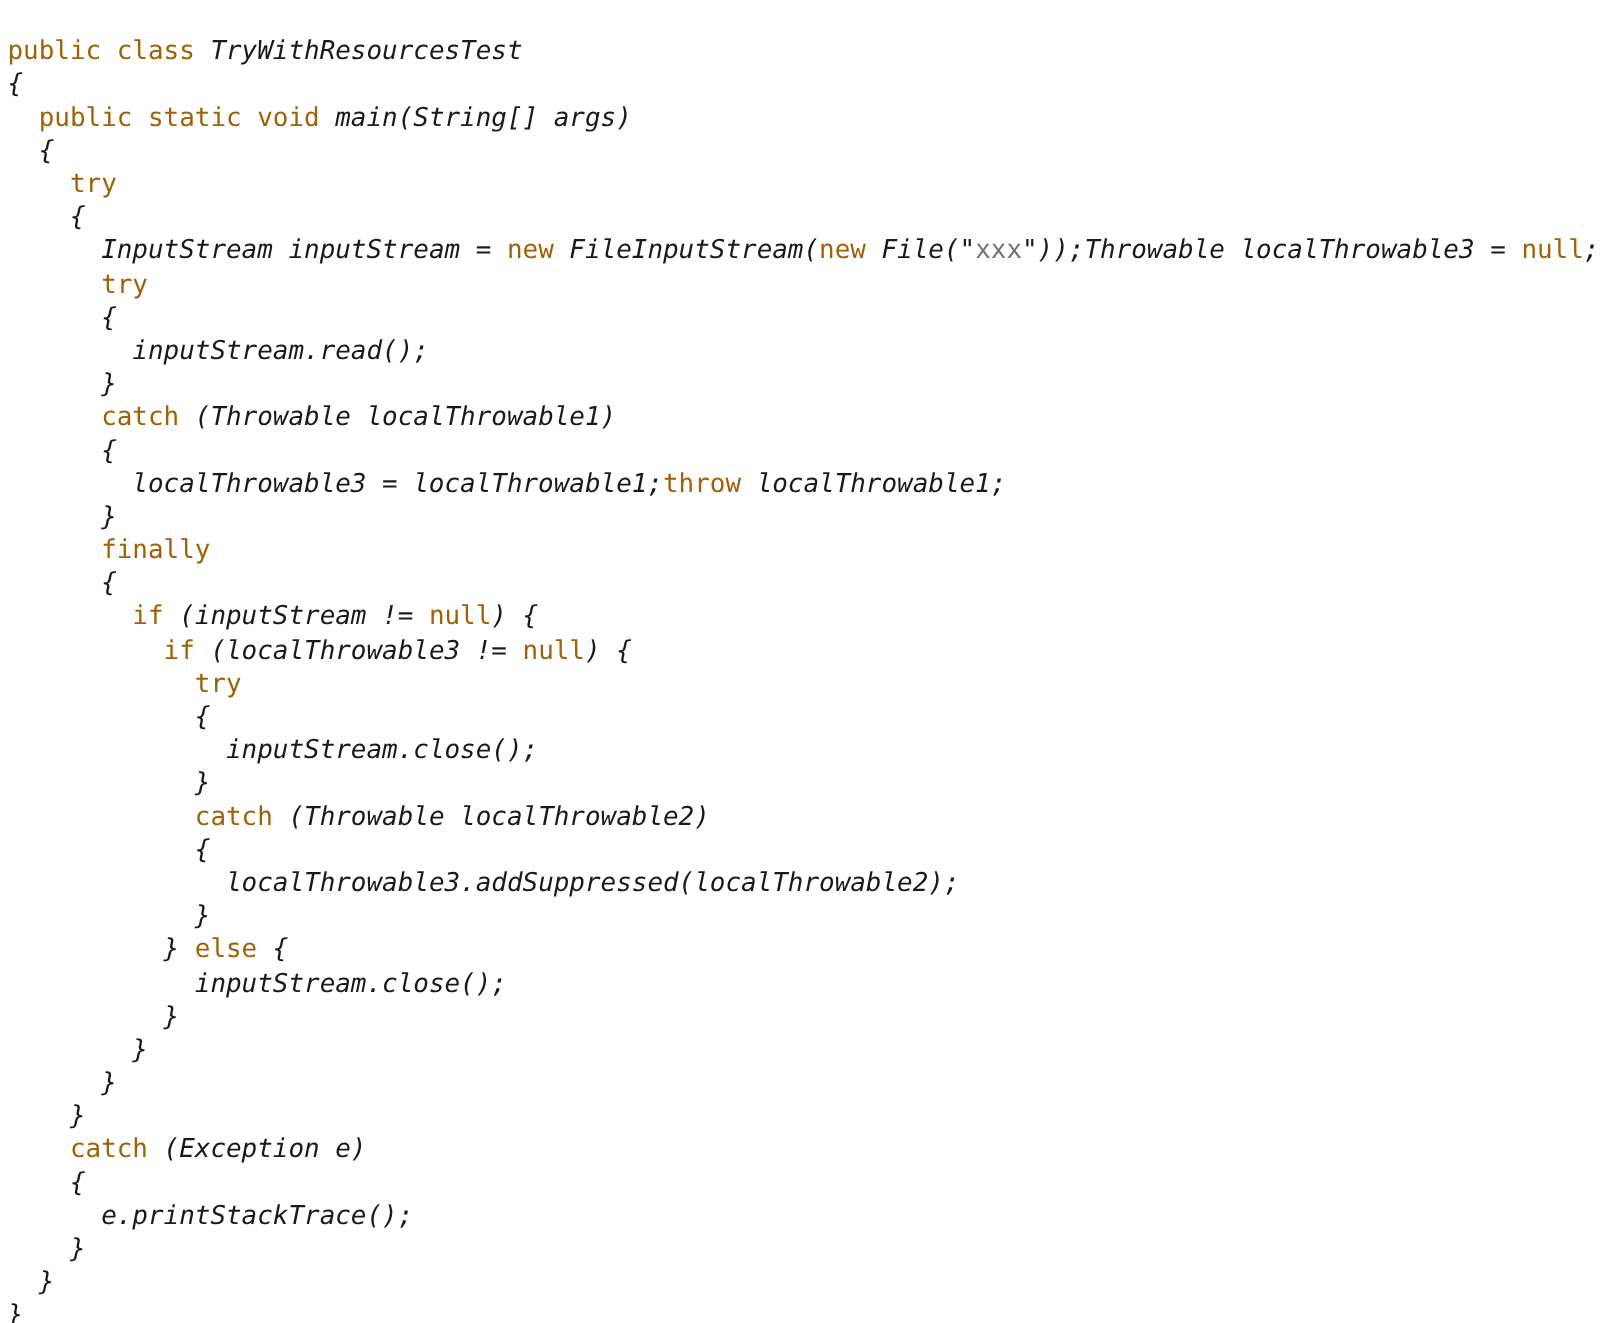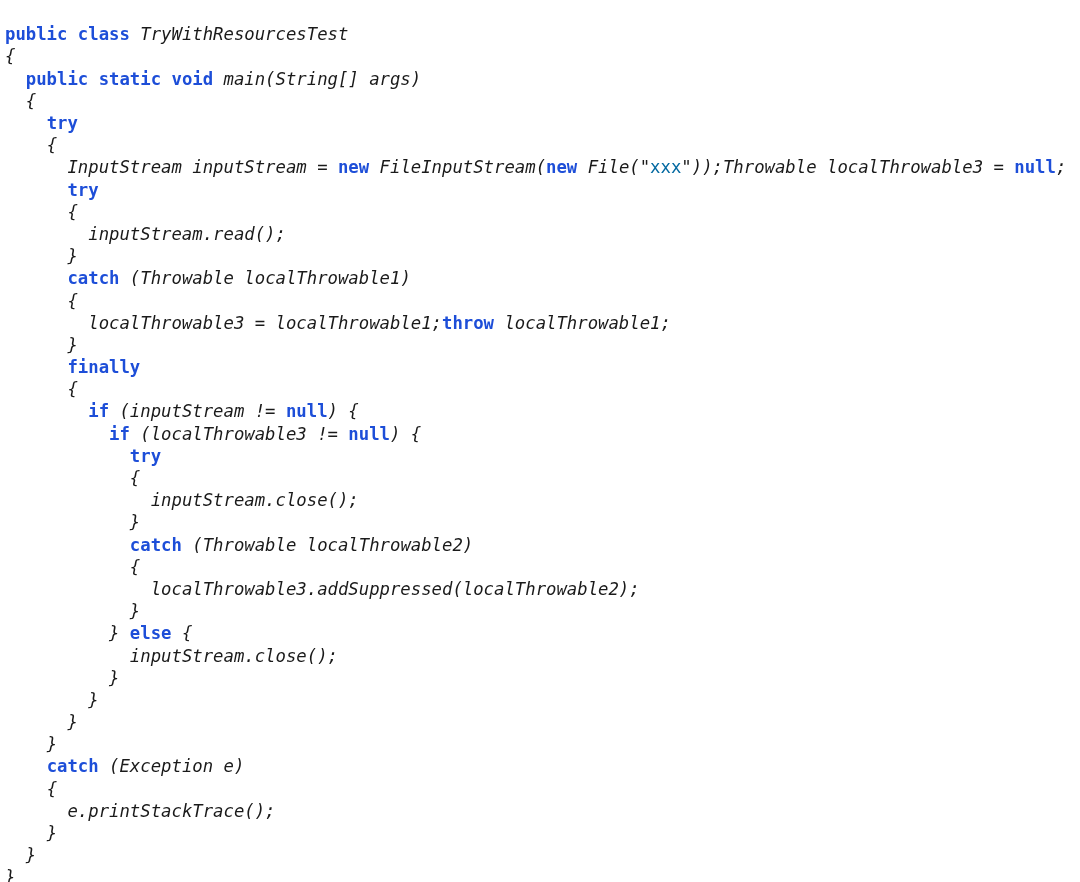--- a/index.html
+++ b/index.html
@@ -24,25 +24,25 @@
     white-space: pre;
     color: #1a1a1a;
     -webkit-font-smoothing: antialiased;
   }
   .ln {
     display: block;
     height: 22.2px;
     white-space: pre;
   }
   .kw {
-    color: #1d4ed8;
-    font-weight: bold;
+    color: #a16207;
+    font-weight: normal;
   }
   .str {
-    color: #0369a1;
+    color: #737373;
   }
   .pl {
     color: #1a1a1a;
     font-style: italic;
   }
 </style>
 </head>
 <body>
 
 <pre id="code-listing"><span class="ln"><span class="kw">public class</span><span class="pl"> TryWithResourcesTest</span></span><span class="ln"><span class="pl">{</span></span><span class="ln"><span>  </span><span class="kw">public static void</span><span class="pl"> main(String[] args)</span></span><span class="ln"><span>  </span><span class="pl">{</span></span><span class="ln"><span>    </span><span class="kw">try</span></span><span class="ln"><span>    </span><span class="pl">{</span></span><span class="ln"><span>      </span><span class="pl">InputStream inputStream = </span><span class="kw">new</span><span class="pl"> FileInputStream(</span><span class="kw">new</span><span class="pl"> File("</span><span class="str">xxx</span><span class="pl">"));Throwable localThrowable3 = </span><span class="kw">null</span><span class="pl">;</span></span><span class="ln"><span>      </span><span class="kw">try</span></span><span class="ln"><span>      </span><span class="pl">{</span></span><span class="ln"><span>        </span><span class="pl">inputStream.read();</span></span><span class="ln"><span>      </span><span class="pl">}</span></span><span class="ln"><span>      </span><span class="kw">catch</span><span class="pl"> (Throwable localThrowable1)</span></span><span class="ln"><span>      </span><span class="pl">{</span></span><span class="ln"><span>        </span><span class="pl">localThrowable3 = localThrowable1;</span><span class="kw">throw</span><span class="pl"> localThrowable1;</span></span><span class="ln"><span>      </span><span class="pl">}</span></span><span class="ln"><span>      </span><span class="kw">finally</span></span><span class="ln"><span>      </span><span class="pl">{</span></span><span class="ln"><span>        </span><span class="kw">if</span><span class="pl"> (inputStream != </span><span class="kw">null</span><span class="pl">) {</span></span><span class="ln"><span>          </span><span class="kw">if</span><span class="pl"> (localThrowable3 != </span><span class="kw">null</span><span class="pl">) {</span></span><span class="ln"><span>            </span><span class="kw">try</span></span><span class="ln"><span>            </span><span class="pl">{</span></span><span class="ln"><span>              </span><span class="pl">inputStream.close();</span></span><span class="ln"><span>            </span><span class="pl">}</span></span><span class="ln"><span>            </span><span class="kw">catch</span><span class="pl"> (Throwable localThrowable2)</span></span><span class="ln"><span>            </span><span class="pl">{</span></span><span class="ln"><span>              </span><span class="pl">localThrowable3.addSuppressed(localThrowable2);</span></span><span class="ln"><span>            </span><span class="pl">}</span></span><span class="ln"><span>          </span><span class="pl">} </span><span class="kw">else</span><span class="pl"> {</span></span><span class="ln"><span>            </span><span class="pl">inputStream.close();</span></span><span class="ln"><span>          </span><span class="pl">}</span></span><span class="ln"><span>        </span><span class="pl">}</span></span><span class="ln"><span>      </span><span class="pl">}</span></span><span class="ln"><span>    </span><span class="pl">}</span></span><span class="ln"><span>    </span><span class="kw">catch</span><span class="pl"> (Exception e)</span></span><span class="ln"><span>    </span><span class="pl">{</span></span><span class="ln"><span>      </span><span class="pl">e.printStackTrace();</span></span><span class="ln"><span>    </span><span class="pl">}</span></span><span class="ln"><span>  </span><span class="pl">}</span></span><span class="ln"><span class="pl">}</span></span></pre>

